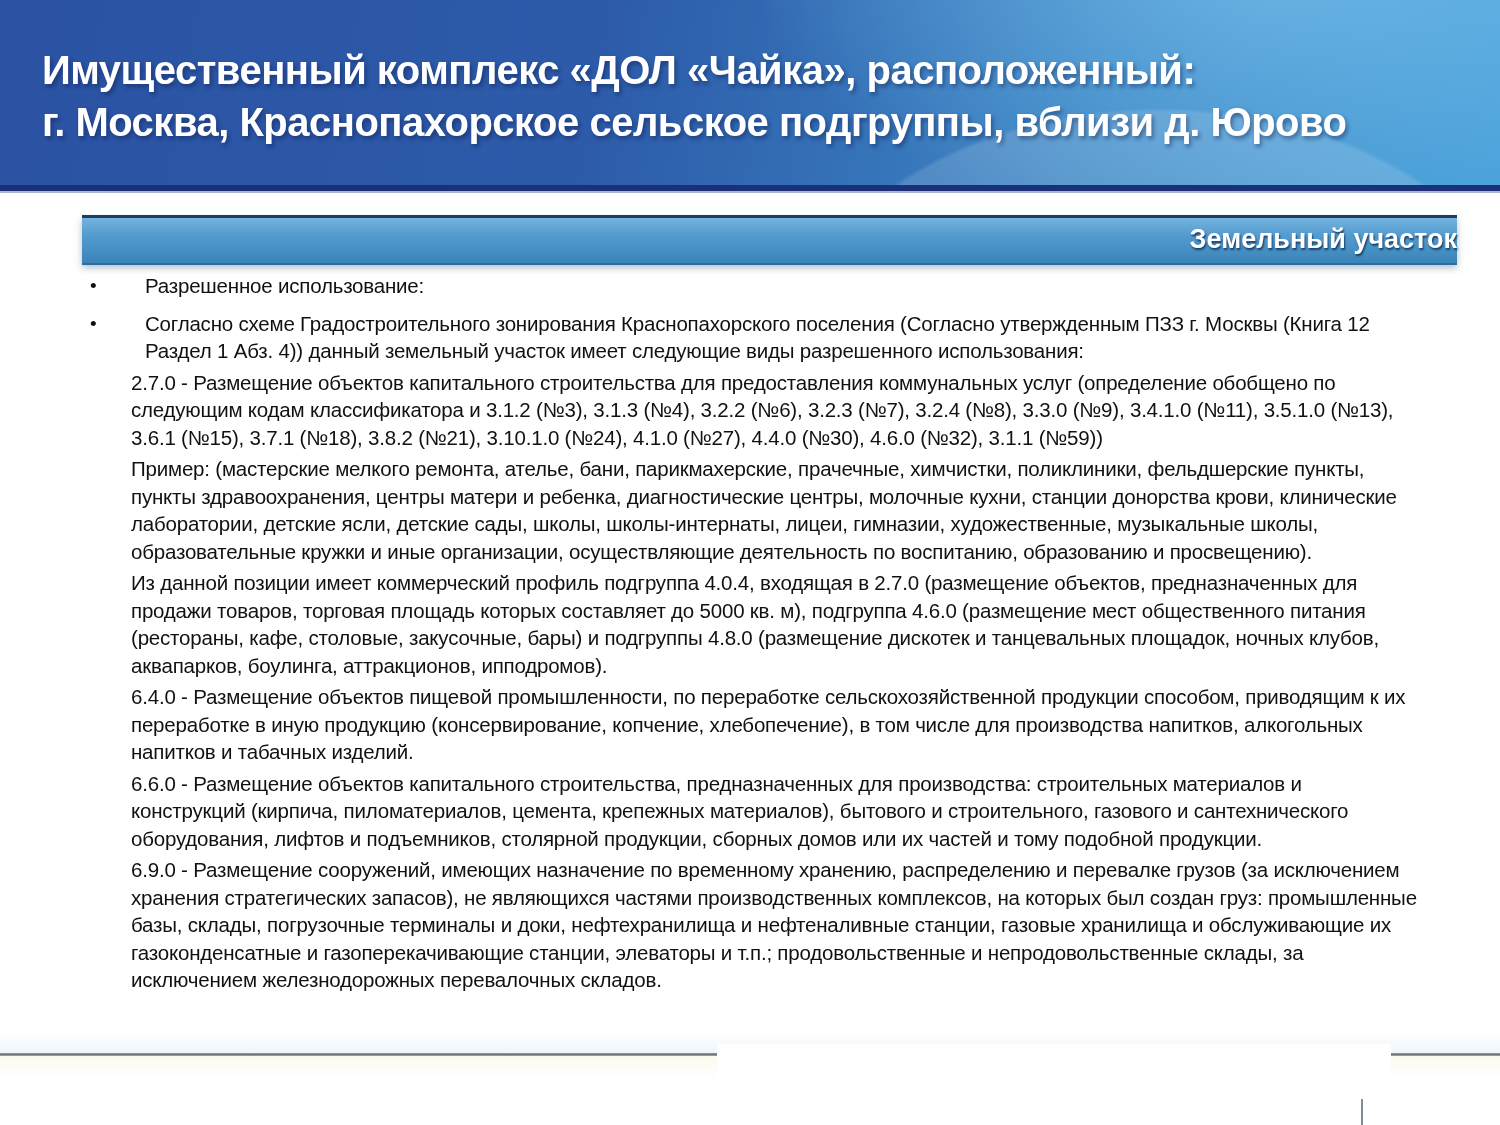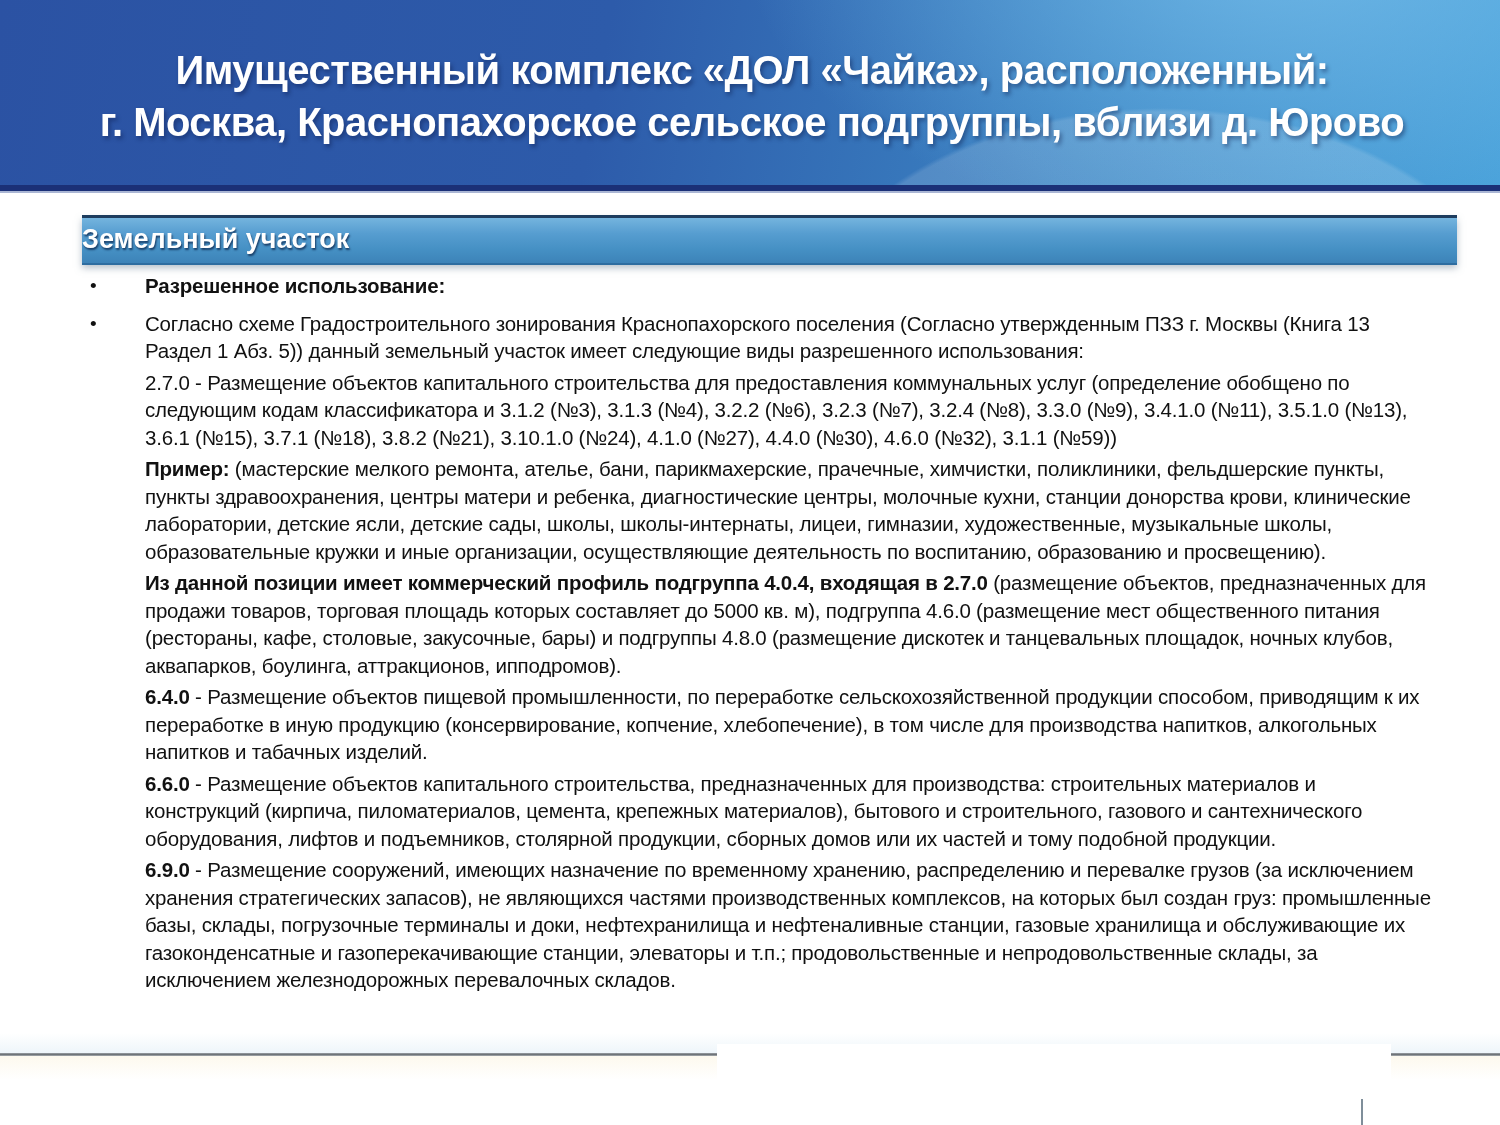--- a/index.html
+++ b/index.html
@@ -10,55 +10,54 @@
 
   
   .header {
     position: absolute; left: 0; top: 0; width: 1500px; height: 191px;
     background:
       radial-gradient(ellipse 620px 420px at 1160px 360px, rgba(255,255,255,0.14) 0%, rgba(255,255,255,0.14) 59%, rgba(255,255,255,0) 60%),
       radial-gradient(ellipse 760px 420px at 1290px -60px, rgba(125,195,238,0.75) 0%, rgba(125,195,238,0) 72%),
       linear-gradient(100deg, #2b52a3 0%, #2d5baa 40%, #3c85c4 72%, #47a0d9 100%);
     border-bottom: 6px solid #1b3077;
     box-shadow: 0 2px 0 #aab6d4;
-    text-align: center;
   }
   .header-title {
     position: absolute; left: 42px; top: 44px; width: 1420px;
     color: #ffffff; font-weight: bold; font-size: 40px; line-height: 52px;
     letter-spacing: -0.5px;
     text-shadow: 2px 3px 4px rgba(10, 25, 70, 0.45);
   }
 
   
   .banner {
     position: absolute; left: 82px; top: 215px; width: 1375px; height: 48px;
     border-top: 3px solid #1d3c5e;
     background: linear-gradient(to bottom, #74b4de 0%, #569dd0 35%, #4590c4 70%, #3d83b8 100%);
     box-shadow: 0 2px 0 #2e6da0, 0 5px 7px rgba(110, 130, 150, 0.5);
-    text-align: left;
+    text-align: right;
   }
   .banner-label {
     display: inline-block;
     color: #ffffff; font-weight: bold; font-size: 27px; line-height: 43px;
     text-shadow: 1px 2px 2px rgba(18, 48, 88, 0.85);
   }
 
   
   .content {
     position: absolute; left: 90px; top: 272px; width: 1350px;
     color: #111111; font-size: 20.5px; line-height: 27.5px; letter-spacing: -0.2px;
   }
   .bullet-row { display: flex; }
   .bullet-row .marker { width: 55px; flex: 0 0 55px; font-size: 19px; }
   .bullet-row .btext { flex: 1 1 auto; }
   .bullet-row.first { margin-bottom: 10px; }
   .bullet-row.second { margin-bottom: 4px; }
-  .para { margin-left: 55px; margin-bottom: 4px; width: 1287px; }
-  .b { font-weight: bold; }
+  .para { margin-left: 41px; margin-bottom: 4px; width: 1287px; }
+  .b { font-weight: normal; }
 
   
   .footer-blue-fade {
     position: absolute; left: 0; top: 1033px; width: 1500px; height: 20px;
     background: linear-gradient(to bottom, rgba(238,245,250,0) 0%, #eef5fa 100%);
     z-index: 1;
   }
   .footer-rule {
     position: absolute; left: 0; top: 1053px; width: 1500px; height: 3px;
     background: linear-gradient(to bottom, #9aa0a6 0%, #6f7478 50%, #a8adb2 100%);
@@ -96,21 +95,21 @@
 
   <div class="content">
 
     <div class="bullet-row first">
       <span class="marker">•</span>
       <span class="btext b">Разрешенное использование:</span>
     </div>
 
     <div class="bullet-row second">
       <span class="marker">•</span>
-      <span class="btext">Согласно схеме Градостроительного зонирования Краснопахорского поселения (Согласно утвержденным ПЗЗ г. Москвы (Книга 13 Раздел 1 Абз. 5)) данный земельный участок имеет следующие виды разрешенного использования:</span>
+      <span class="btext">Согласно схеме Градостроительного зонирования Краснопахорского поселения (Согласно утвержденным ПЗЗ г. Москвы (Книга 12 Раздел 1 Абз. 4)) данный земельный участок имеет следующие виды разрешенного использования:</span>
     </div>
 
     <div class="para"><span class="b"></span><span>2.7.0 - Размещение объектов капитального строительства для предоставления коммунальных услуг (определение обобщено по следующим кодам классификатора и 3.1.2 (№3), 3.1.3 (№4), 3.2.2 (№6), 3.2.3 (№7), 3.2.4 (№8), 3.3.0 (№9), 3.4.1.0 (№11), 3.5.1.0 (№13), 3.6.1 (№15), 3.7.1 (№18), 3.8.2 (№21), 3.10.1.0 (№24), 4.1.0 (№27), 4.4.0 (№30), 4.6.0 (№32), 3.1.1 (№59))</span></div>
 
     <div class="para"><span class="b">Пример:</span><span> (мастерские мелкого ремонта, ателье, бани, парикмахерские, прачечные, химчистки, поликлиники, фельдшерские пункты, пункты здравоохранения, центры матери и ребенка, диагностические центры, молочные кухни, станции донорства крови, клинические лаборатории, детские ясли, детские сады, школы, школы-интернаты, лицеи, гимназии, художественные, музыкальные школы, образовательные кружки и иные организации, осуществляющие деятельность по воспитанию, образованию и просвещению).</span></div>
 
     <div class="para"><span class="b">Из данной позиции имеет коммерческий профиль подгруппа 4.0.4, входящая в 2.7.0</span><span> (размещение объектов, предназначенных для продажи товаров, торговая площадь которых составляет до 5000 кв. м), подгруппа 4.6.0 (размещение мест общественного питания (рестораны, кафе, столовые, закусочные, бары) и подгруппы 4.8.0 (размещение дискотек и танцевальных площадок, ночных клубов, аквапарков, боулинга, аттракционов, ипподромов).</span></div>
 
 
     <div class="para"><span class="b">6.4.0</span><span> - Размещение объектов пищевой промышленности, по переработке сельскохозяйственной продукции способом, приводящим к их переработке в иную продукцию (консервирование, копчение, хлебопечение), в том числе для производства напитков, алкогольных напитков и табачных изделий.</span></div>

